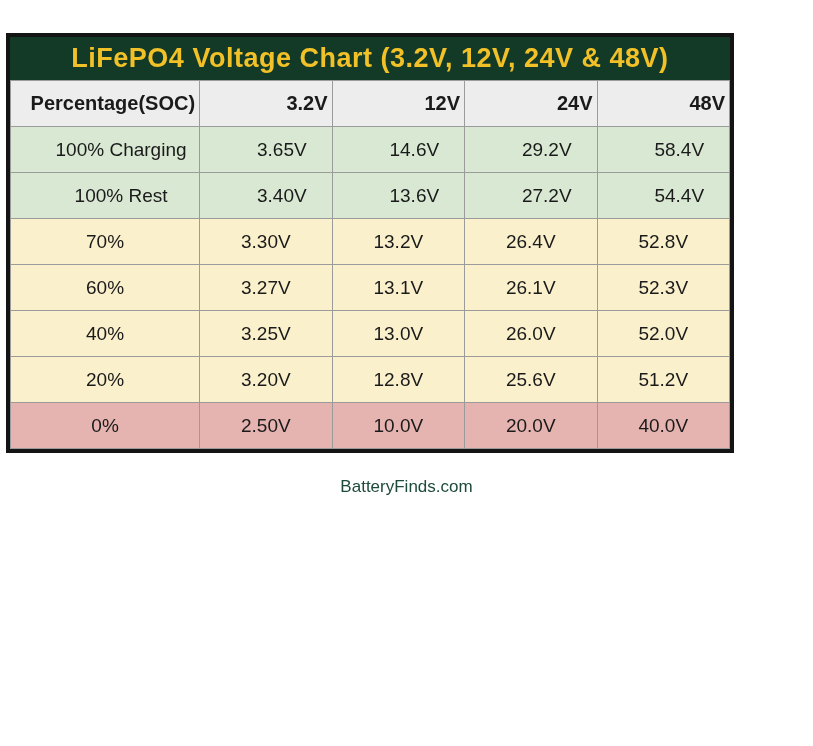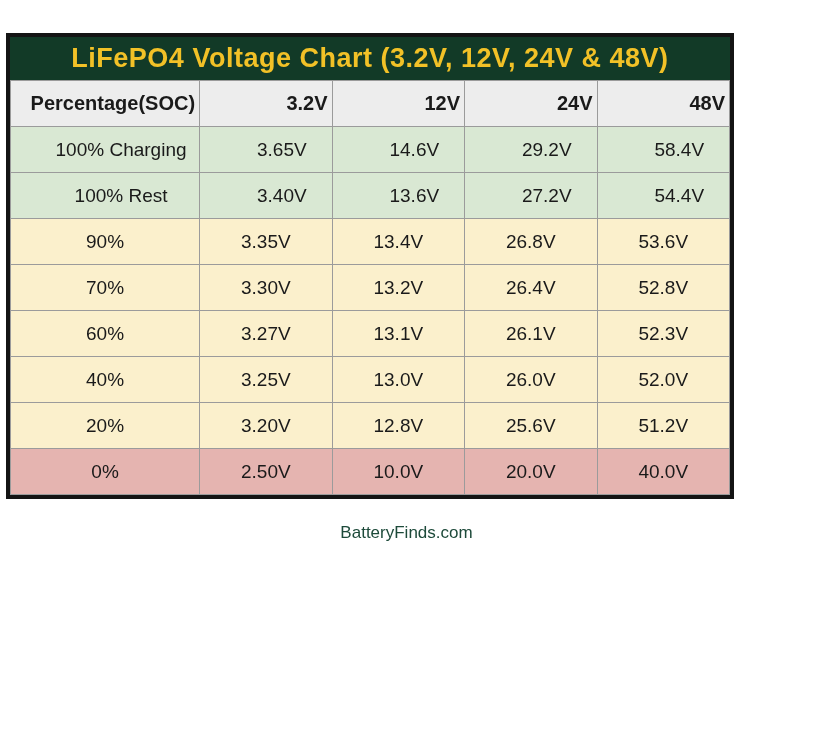--- a/index.html
+++ b/index.html
@@ -122,27 +122,20 @@
             <td>58.4V</td>
           </tr>
           <tr class="row-green">
             <td>100% Rest</td>
             <td>3.40V</td>
             <td>13.6V</td>
             <td>27.2V</td>
             <td>54.4V</td>
           </tr>
           <tr class="row-cream">
-            <td>90%</td>
-            <td>3.35V</td>
-            <td>13.4V</td>
-            <td>26.8V</td>
-            <td>53.6V</td>
-          </tr>
-          <tr class="row-cream">
             <td>70%</td>
             <td>3.30V</td>
             <td>13.2V</td>
             <td>26.4V</td>
             <td>52.8V</td>
           </tr>
           <tr class="row-cream">
             <td>60%</td>
             <td>3.27V</td>
             <td>13.1V</td>

